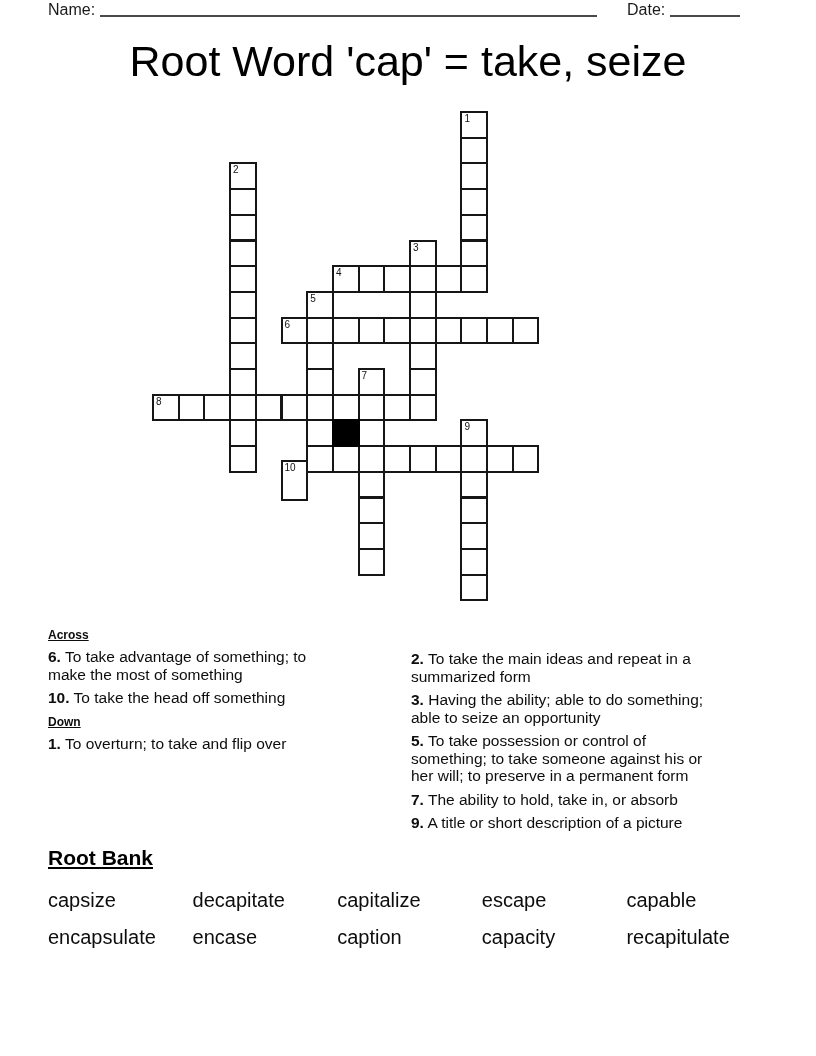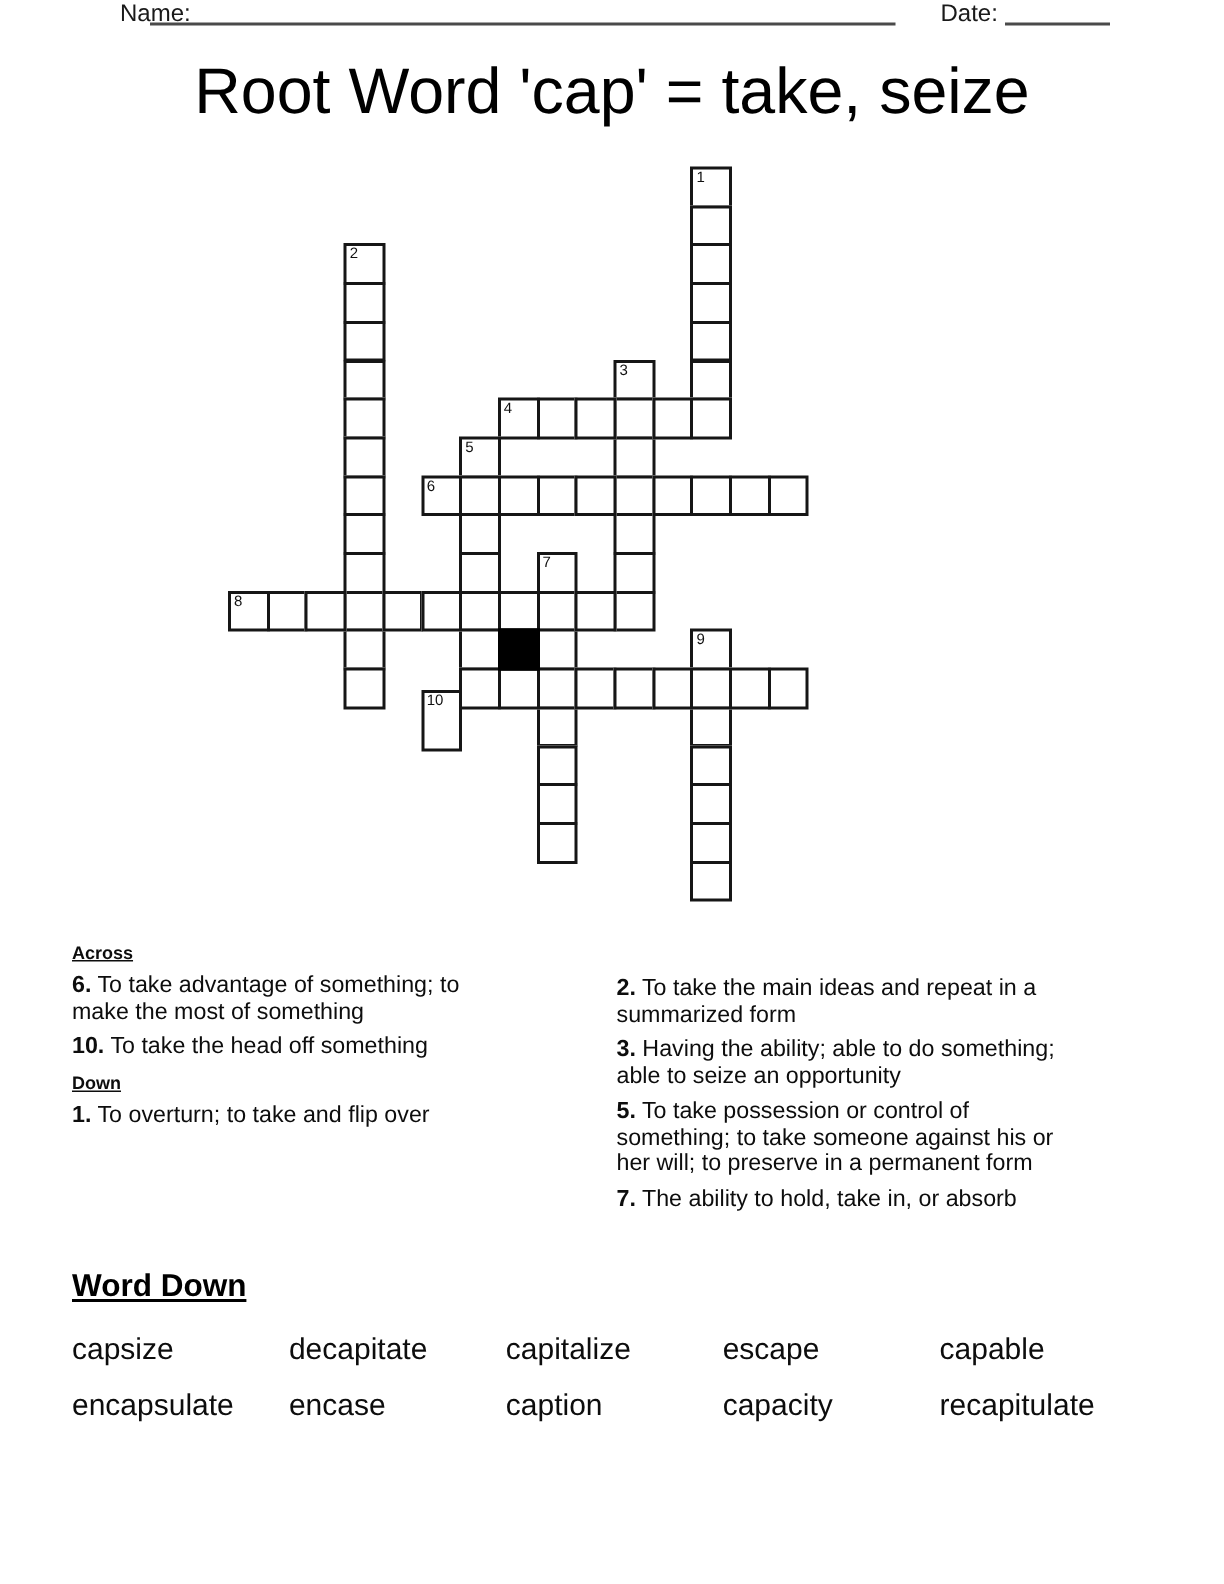--- a/index.html
+++ b/index.html
@@ -9,21 +9,21 @@
     background: #ffffff;
     font-family: "Liberation Sans", sans-serif;
     color: #000;
     position: relative;
     overflow: hidden;
   }
   .page { position: absolute; inset: 0; }
 
   
   .hdr-label { position: absolute; font-size: 16px; color: #1a1a1a; top: 1px; }
-  .name-label { left: 48px; margin-left: 32px; }
+  .name-label { left: 48px; }
   .date-label { left: 627px; }
   .blank-line { position: absolute; top: 3px; height: 14px; border-bottom: 2px solid #4a4a4a; }
   .name-line { left: 100px; width: 497px; }
   .date-line { left: 670px; width: 70px; }
 
   
   .title {
     position: absolute; top: 38px; left: 0; width: 100%;
     margin: 0; text-align: center;
     font-size: 43px; font-weight: 400; letter-spacing: 0px;
@@ -186,23 +186,24 @@
       <p class="clue"><b>6.</b> To take advantage of something; to make the most of something</p>
       <p class="clue"><b>10.</b> To take the head off something</p>
       <div class="clue-heading down">Down</div>
       <p class="clue"><b>1.</b> To overturn; to take and flip over</p>
     </div>
   <div id="clues-right" class="clue-col right">
       <p class="clue"><b>2.</b> To take the main ideas and repeat in a summarized form</p>
       <p class="clue"><b>3.</b> Having the ability; able to do something; able to seize an opportunity</p>
       <p class="clue"><b>5.</b> To take possession or control of something; to take someone against his or her will; to preserve in a permanent form</p>
       <p class="clue"><b>7.</b> The ability to hold, take in, or absorb</p>
-    </div>
-
-  <div class="wb-heading">Word Down</div>
+      <p class="clue"><b>9.</b> A title or short description of a picture</p>
+    </div>
+
+  <div class="wb-heading">Root Bank</div>
   <div id="wb-words" class="wb-words">
       <span class="wb-word">capsize</span>
       <span class="wb-word">decapitate</span>
       <span class="wb-word">capitalize</span>
       <span class="wb-word">escape</span>
       <span class="wb-word">capable</span>
       <span class="wb-word">encapsulate</span>
       <span class="wb-word">encase</span>
       <span class="wb-word">caption</span>
       <span class="wb-word">capacity</span>

